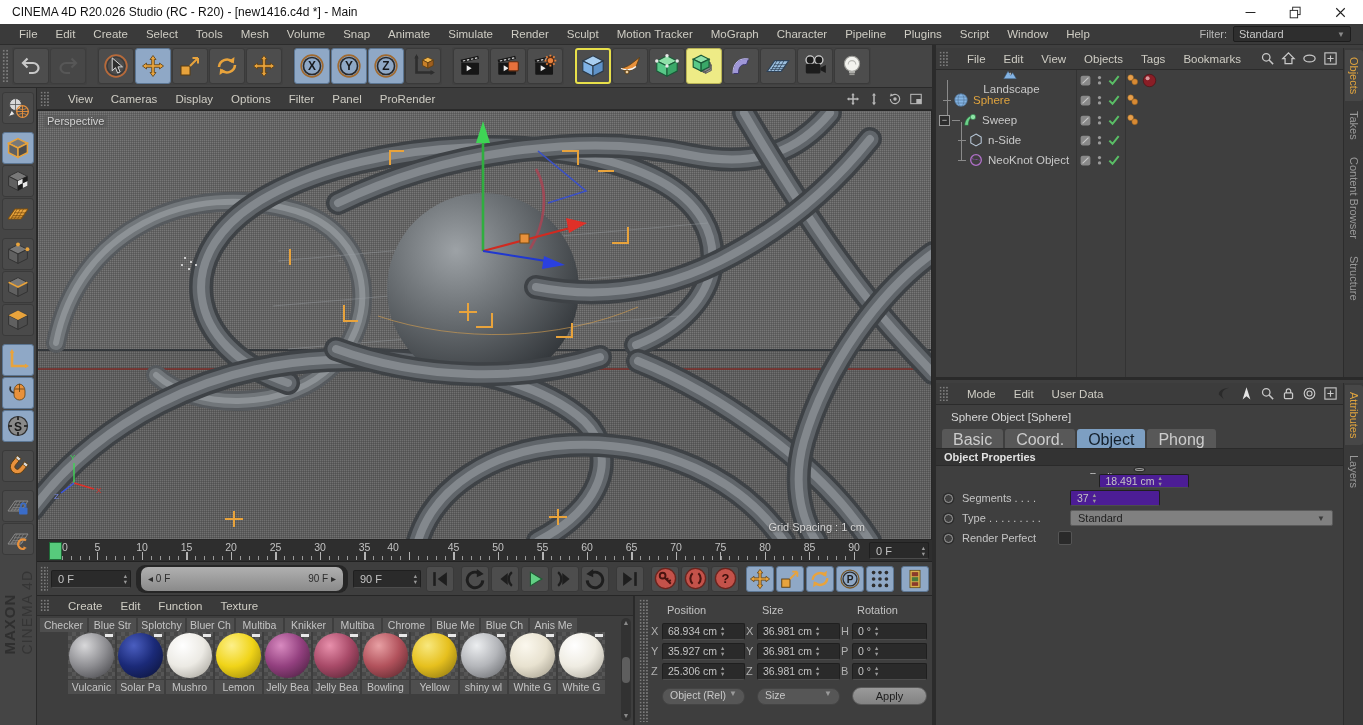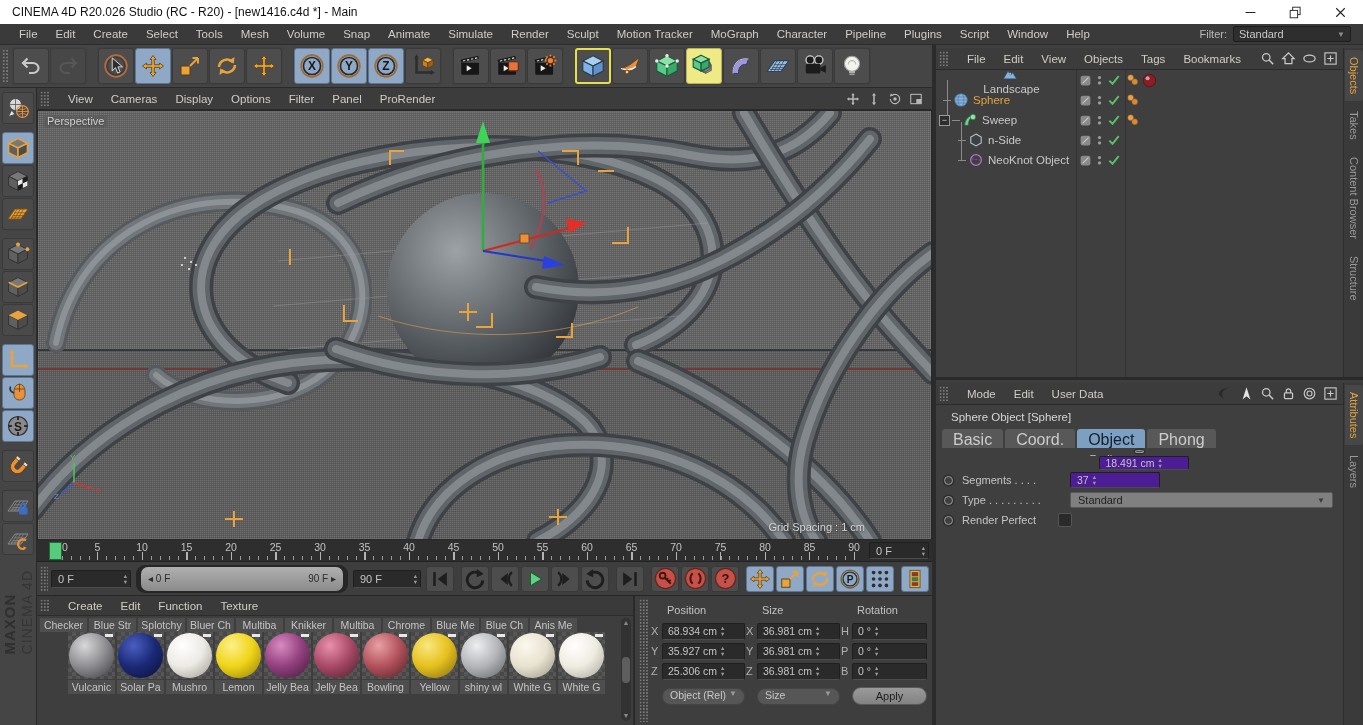--- a/index.html
+++ b/index.html
@@ -762,21 +762,21 @@
   <div class="major"></div>
   <div id="ruler-labels">
       <span style="left: 28px;">0</span>
       <span style="left: 60.5px;">5</span>
       <span style="left: 105px;">10</span>
       <span style="left: 149.5px;">15</span>
       <span style="left: 194px;">20</span>
       <span style="left: 238.5px;">25</span>
       <span style="left: 283px;">30</span>
       <span style="left: 327.5px;">35</span>
-      <span style="left: 372px;">40</span>
+      <span style="left: 356px;">40</span>
       <span style="left: 416.5px;">45</span>
       <span style="left: 461px;">50</span>
       <span style="left: 505.5px;">55</span>
       <span style="left: 550px;">60</span>
       <span style="left: 594.5px;">65</span>
       <span style="left: 639px;">70</span>
       <span style="left: 683.5px;">75</span>
       <span style="left: 728px;">80</span>
       <span style="left: 772.5px;">85</span>
       <span style="left: 817px;">90</span>
@@ -1503,20 +1503,21 @@
     <div id="attr-title">
       <span class="icon"></span>
       <span>Sphere Object [Sphere]</span>
     </div>
     <div id="attr-tabs">
         <div class="atab">Basic</div>
         <div class="atab">Coord.</div>
         <div class="atab active">Object</div>
         <div class="atab">Phong</div>
       </div>
+    <div id="attr-section">Object Properties</div>
 
     <div class="prop-row" style="margin-top:2px;flex-direction:column;">
       <span class="keycircle"></span>
       <span class="prop-label">Radius . . . . . . .</span>
       <div class="prop-field">
         <span class="val">18.491 cm</span>
           <span class="stepper">
             <i>▴</i>
             <i>▾</i>
           </span>

